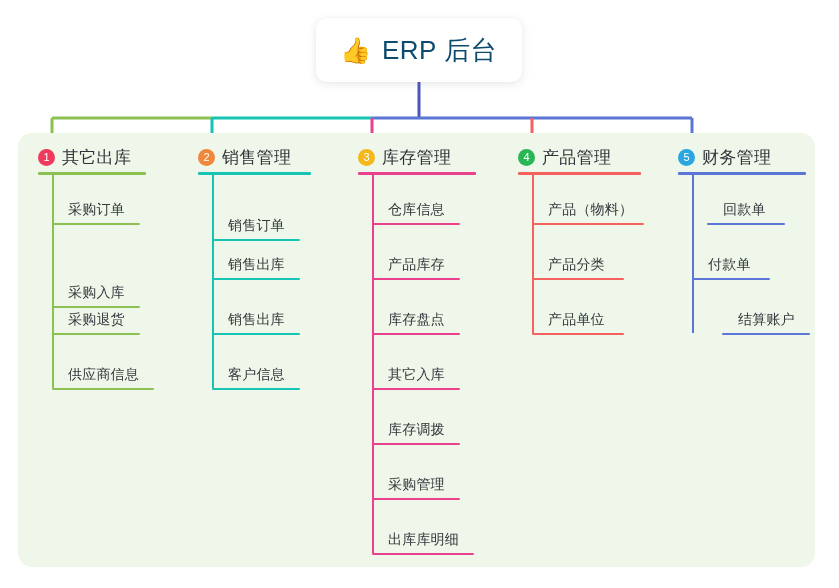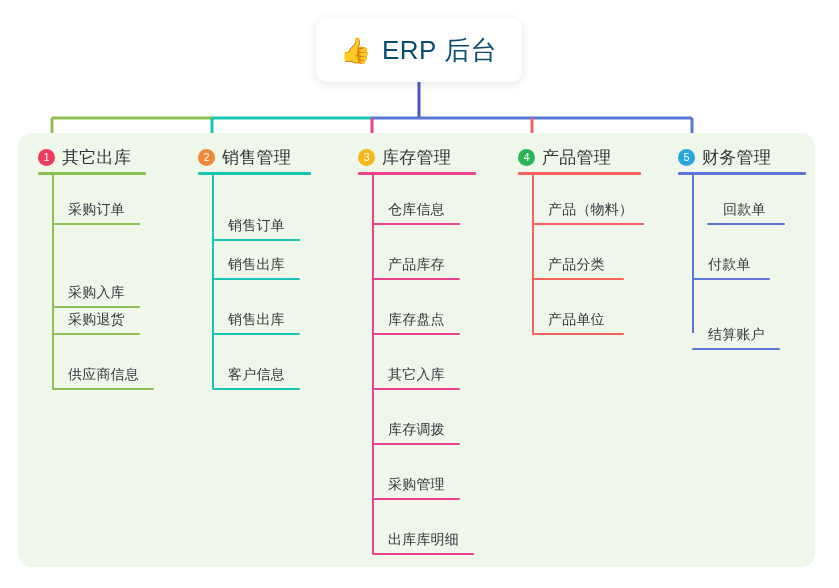--- a/index.html
+++ b/index.html
@@ -264,18 +264,18 @@
       <div class="branch-underline" style="width: 128px; background: rgb(91, 118, 214);"></div>
       <div class="branch-stem" style="height: 160px; background: rgb(91, 118, 214);"></div>
       <div class="child" style="top: 64px; width: 78px; height: 28px; margin-left: 15px;">
         <span class="child-label">回款单</span>
         <div class="child-underline" style="width: 78px; background: rgb(91, 118, 214);"></div>
       </div>
       <div class="child" style="top: 119px; width: 78px; height: 28px;">
         <span class="child-label">付款单</span>
         <div class="child-underline" style="width: 78px; background: rgb(91, 118, 214);"></div>
       </div>
-      <div class="child" style="top: 189px; width: 88px; height: 28px;">
+      <div class="child" style="top: 174px; width: 88px; height: 28px; margin-left: 30px;">
         <span class="child-label">结算账户</span>
         <div class="child-underline" style="width: 88px; background: rgb(91, 118, 214);"></div>
       </div>
     </div>
   </div>
 
 </body></html>

